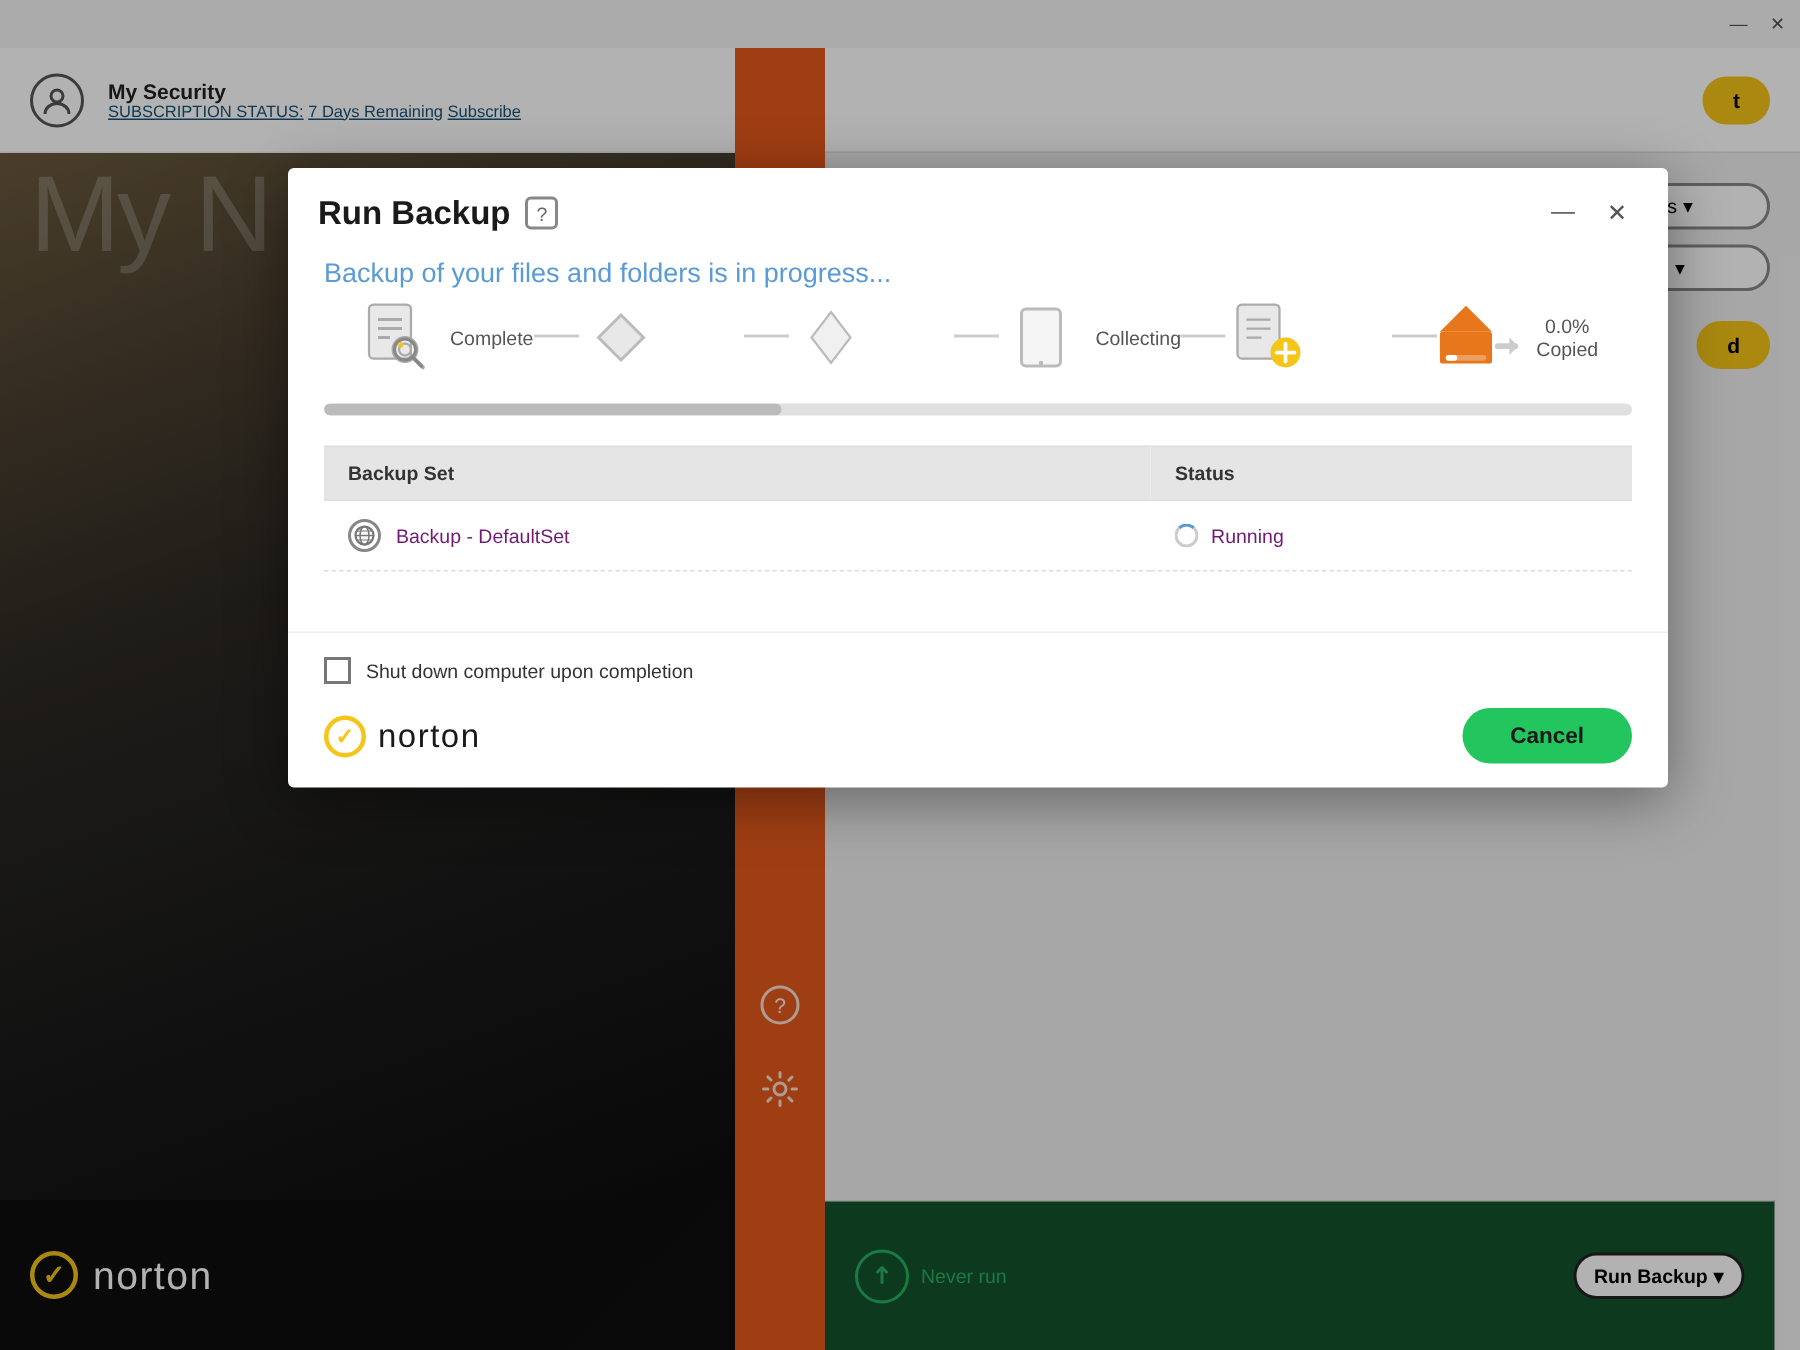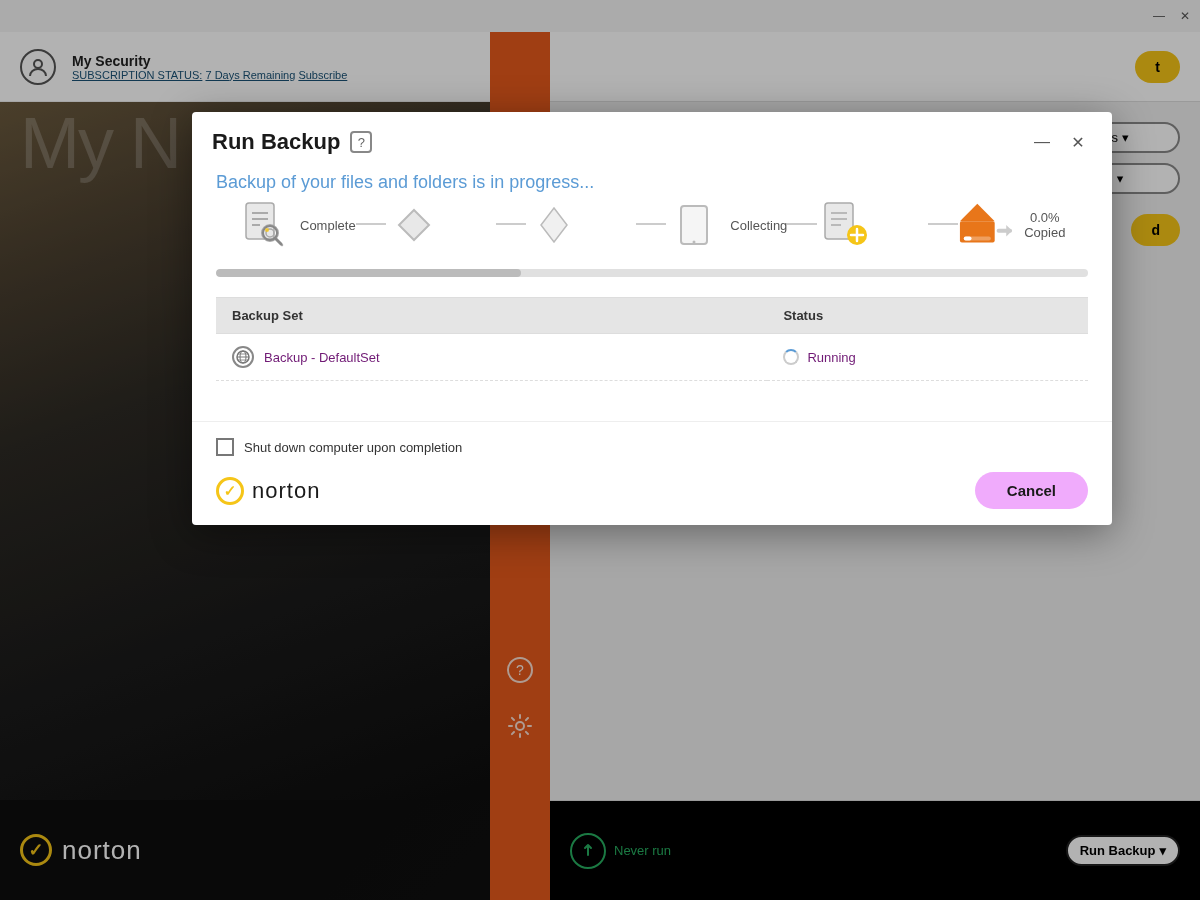--- a/index.html
+++ b/index.html
@@ -399,21 +399,21 @@
     }
 
     .dialog-norton-text {
       font-size: 22px;
       font-weight: 300;
       color: #1a1a1a;
       letter-spacing: 1px;
     }
 
     .cancel-btn {
-      background: #f0abfc;
+      background: #22c55e;
       border: none;
       border-radius: 24px;
       padding: 10px 32px;
       font-size: 15px;
       font-weight: 600;
       cursor: pointer;
       color: #1a1a1a;
     }
 
     
@@ -564,21 +564,21 @@
     </div>
 
     <div style="padding:20px 20px; display:flex; flex-direction:column; gap:10px; align-items:flex-end;">
       <button class="bg-outline-btn">s <span>▾</span></button>
       <button class="bg-outline-btn"> 
           <span>▾</span>
         </button>
       <button class="bg-yellow-btn" style="border-radius:20px; margin-top:10px;">d</button>
     </div>
 
-    <div style="position:absolute; bottom:0; left:0; right:0; height:100px; background:#000000; border-top:1px solid #ddd; display:flex; align-items:center; justify-content:flex-end; padding:0 20px; gap:10px;">
+    <div style="position:absolute; bottom:0; left:0; right:17px; height:100px; background:#14532d; border-top:1px solid #ddd; display:flex; align-items:center; justify-content:flex-end; padding:0 20px; gap:10px;">
 
       <div style="display:flex; align-items:center; gap:8px; margin-right:auto;">
         <div style="width:36px; height:36px; border:2px solid #27ae60; border-radius:50%; display:flex; align-items:center; justify-content:center;">
           <svg width="20" height="20" viewBox="0 0 20 20" fill="none">
             <path d="M10 4 L10 14 M10 4 L7 7 M10 4 L13 7" stroke="#27ae60" stroke-width="2" stroke-linecap="round"></path>
           </svg>
         </div>
         <span style="font-size:13px; color:#27ae60; font-weight:500;">Never run</span>
       </div>
       <button class="bg-run-backup-btn">

